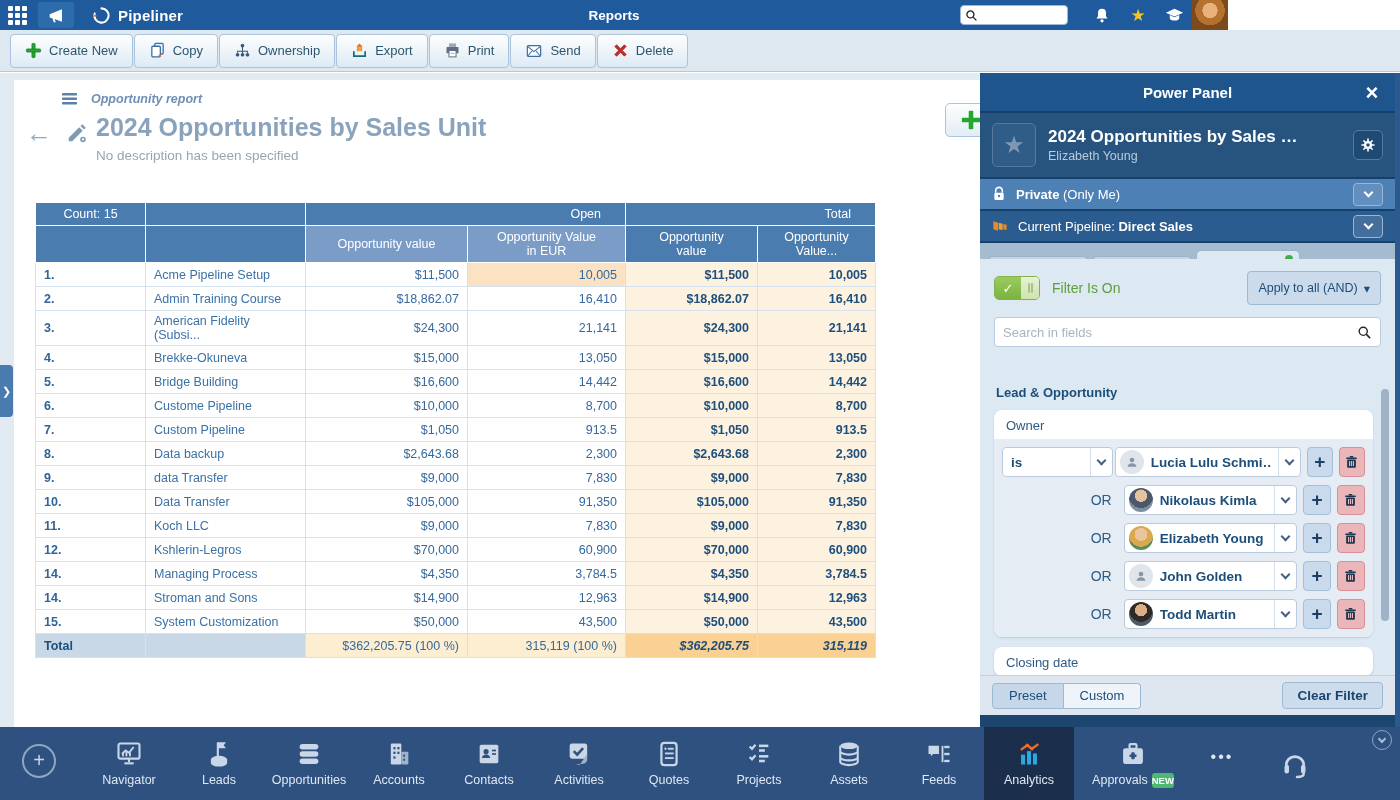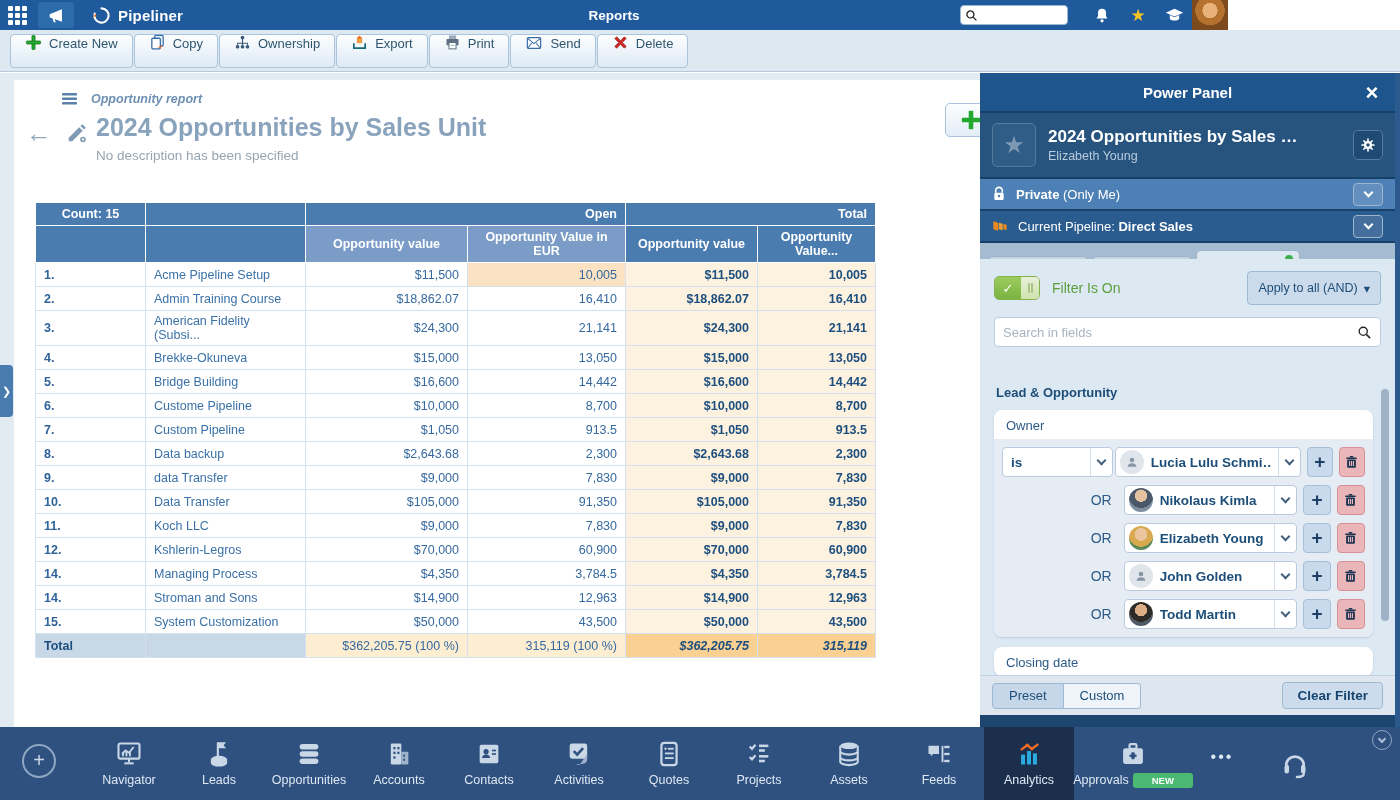--- a/index.html
+++ b/index.html
@@ -23,21 +23,21 @@
     display:flex; align-items:center; padding:0 4px; margin-right:16px; }
   .tb-search input { border:none; outline:none; width:80px; font-size:11px; background:transparent; }
   .tb-ico { width:36px; height:30px; display:flex; align-items:center; justify-content:center; cursor:pointer; }
   .tb-star { color:#f5c525; font-size:17px; }
   .tb-avatar { width:36px; height:30px; cursor:pointer;
     background:radial-gradient(circle at 50% 35%, #e8b27a 0 28%, #b5722f 29% 55%, #7d4a1e 56% 100%); }
 
   
   .toolbar { position:absolute; left:0; top:30px; width:1400px; height:42px;
     background:#dde8f1; border-bottom:1px solid #b6c9da; display:flex; align-items:center; padding-left:10px; z-index:40; }
-  .tbtn { height:29px; display:flex; align-items:flex-end; gap:7px; padding:16px 14px;
+  .tbtn { height:29px; display:flex; align-items:center; gap:7px; padding:16px 14px;
     background:linear-gradient(#fdfefe,#ddeaf5); border:1px solid #a9c4dc; border-radius:4px;
     margin-right:1px; font-size:13px; color:#2f566f; cursor:pointer; }
 
   
   .content { position:absolute; left:0; top:73px; width:1400px; height:654px; background:#e2eaf2; }
   .card { position:absolute; left:14px; top:7px; right:0; bottom:0; background:#fff; }
   .side-tab { position:absolute; left:0; top:292px; width:13px; height:52px; background:#4a7bae;
     border-radius:0 4px 4px 0; color:#fff; display:flex; align-items:center; justify-content:center;
     font-size:11px; cursor:pointer; z-index:5; }
   .crumb { position:absolute; left:48px; top:12px; display:flex; align-items:center; gap:14px;
@@ -48,21 +48,21 @@
   .rep-desc { position:absolute; left:82px; top:68px; font-size:13.5px; color:#97a5b3; }
   .add-btn-cut { position:absolute; left:931px; top:23px; width:52px; height:34px;
     background:linear-gradient(#fdfefe,#e2edf6); border:1px solid #a9c4dc; border-radius:5px;
     display:flex; align-items:center; justify-content:center; cursor:pointer; }
 
   
   table.rep { position:absolute; left:21px; top:122px; border-collapse:collapse; table-layout:fixed;
     font-size:12.5px; }
   table.rep col.c1{width:110px} table.rep col.c2{width:160px} table.rep col.c3{width:162px}
   table.rep col.c4{width:158px} table.rep col.c5{width:132px} table.rep col.c6{width:118px}
-  .rep th { background:#4a7cb0; color:#fff; font-weight:bold; border:1px solid #fff; padding:4px 8px; }
+  .rep th { background:#4a7cb0; color:#fff; font-weight:normal; border:1px solid #fff; padding:4px 24px; }
   .rep th.sub-open { background:#7b9cc6; }
   .rep th.grp { text-align:right; font-size:12.5px; }
   .rep th.cnt { text-align:center; }
   .rep td { border:1px solid #d4e1ee; padding:3px 8px; height:24px; background:#fff; }
   .rep td.num { color:#2f6399; font-weight:bold; }
   .rep td.name { color:#3a71a7; }
   .rep td.val { text-align:right; color:#35699f; }
   .rep td.tot-col { background:#fdf2df; font-weight:bold; color:#1c4e7e; }
   .rep td.hl { background:#fbe2c2; }
   .rep tr.totrow td { font-weight:bold; color:#1c4e7e; }
@@ -155,21 +155,21 @@
   
   .bottomnav { position:absolute; left:0; top:727px; width:1400px; height:73px; background:#2e5180;
     display:flex; align-items:center; z-index:60; }
   .bn-plus { width:34px; height:34px; border:2px solid #8fa6c2; border-radius:50%; color:#c9d7e7;
     font-size:20px; display:flex; align-items:center; justify-content:center; margin:0 28px 6px 22px; cursor:pointer; }
   .bn-items { display:flex; height:73px; }
   .bn-item { width:90px; height:73px; display:flex; flex-direction:column; align-items:center;
     justify-content:center; gap:5px; color:#dfe8f2; font-size:12.5px; cursor:pointer; position:relative; }
   .bn-item.active { background:#1b2f4d; }
   .bn-badge { position:absolute; bottom:11px; left:72px; background:#4cb973; color:#fff; font-size:9.5px;
-    font-weight:bold; padding:2px 19px; border-radius:3px; }
+    font-weight:bold; padding:2px 0; border-radius:3px; }
   .bn-item .lbl-wrap { display:flex; align-items:center; gap:4px; }
   .bn-more { width:60px; color:#dfe8f2; font-size:16px; letter-spacing:2px; text-align:center; cursor:pointer; margin-bottom:14px;}
   .bn-headset { margin-left:28px; cursor:pointer; }
   .bn-collapse { position:absolute; right:8px; top:3px; width:20px; height:20px; border:1px solid #8fa6c2;
     border-radius:50%; display:flex; align-items:center; justify-content:center; cursor:pointer; }
   .bn-collapse .chev { border-color:#aabdd3; width:6px; height:6px; margin-top:-2px; }
 </style>
 </head>
 <body>
 

